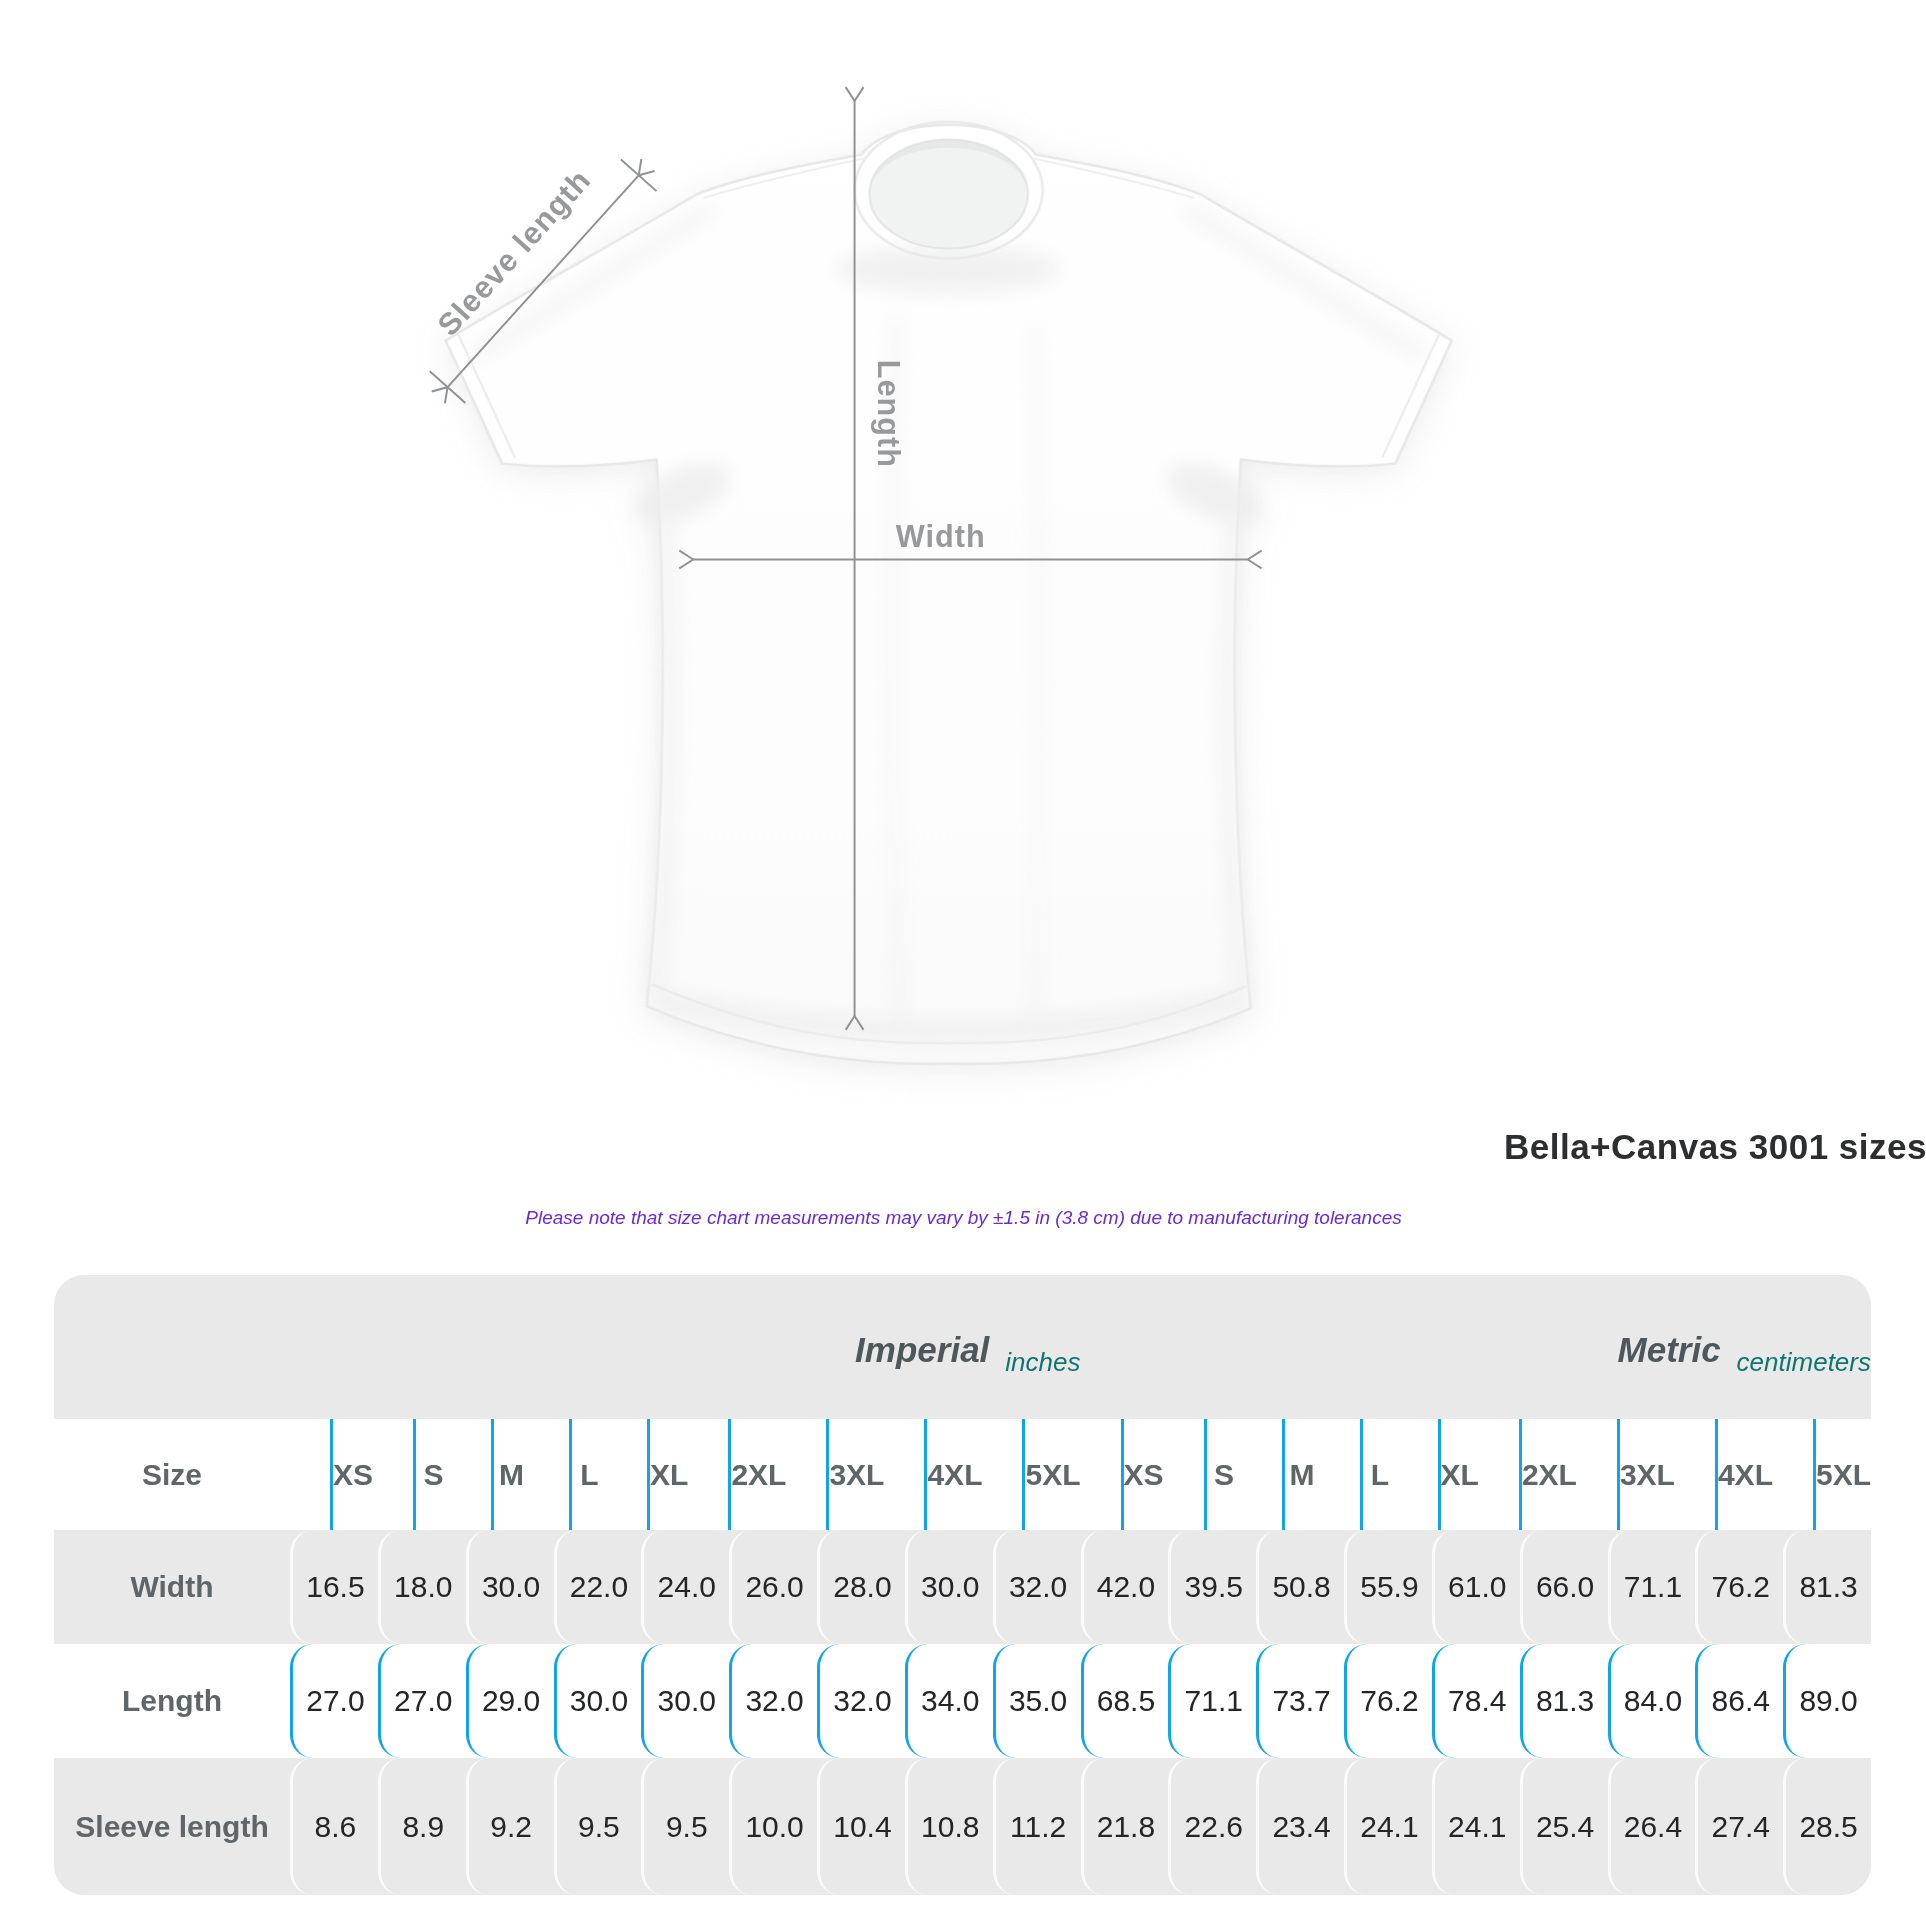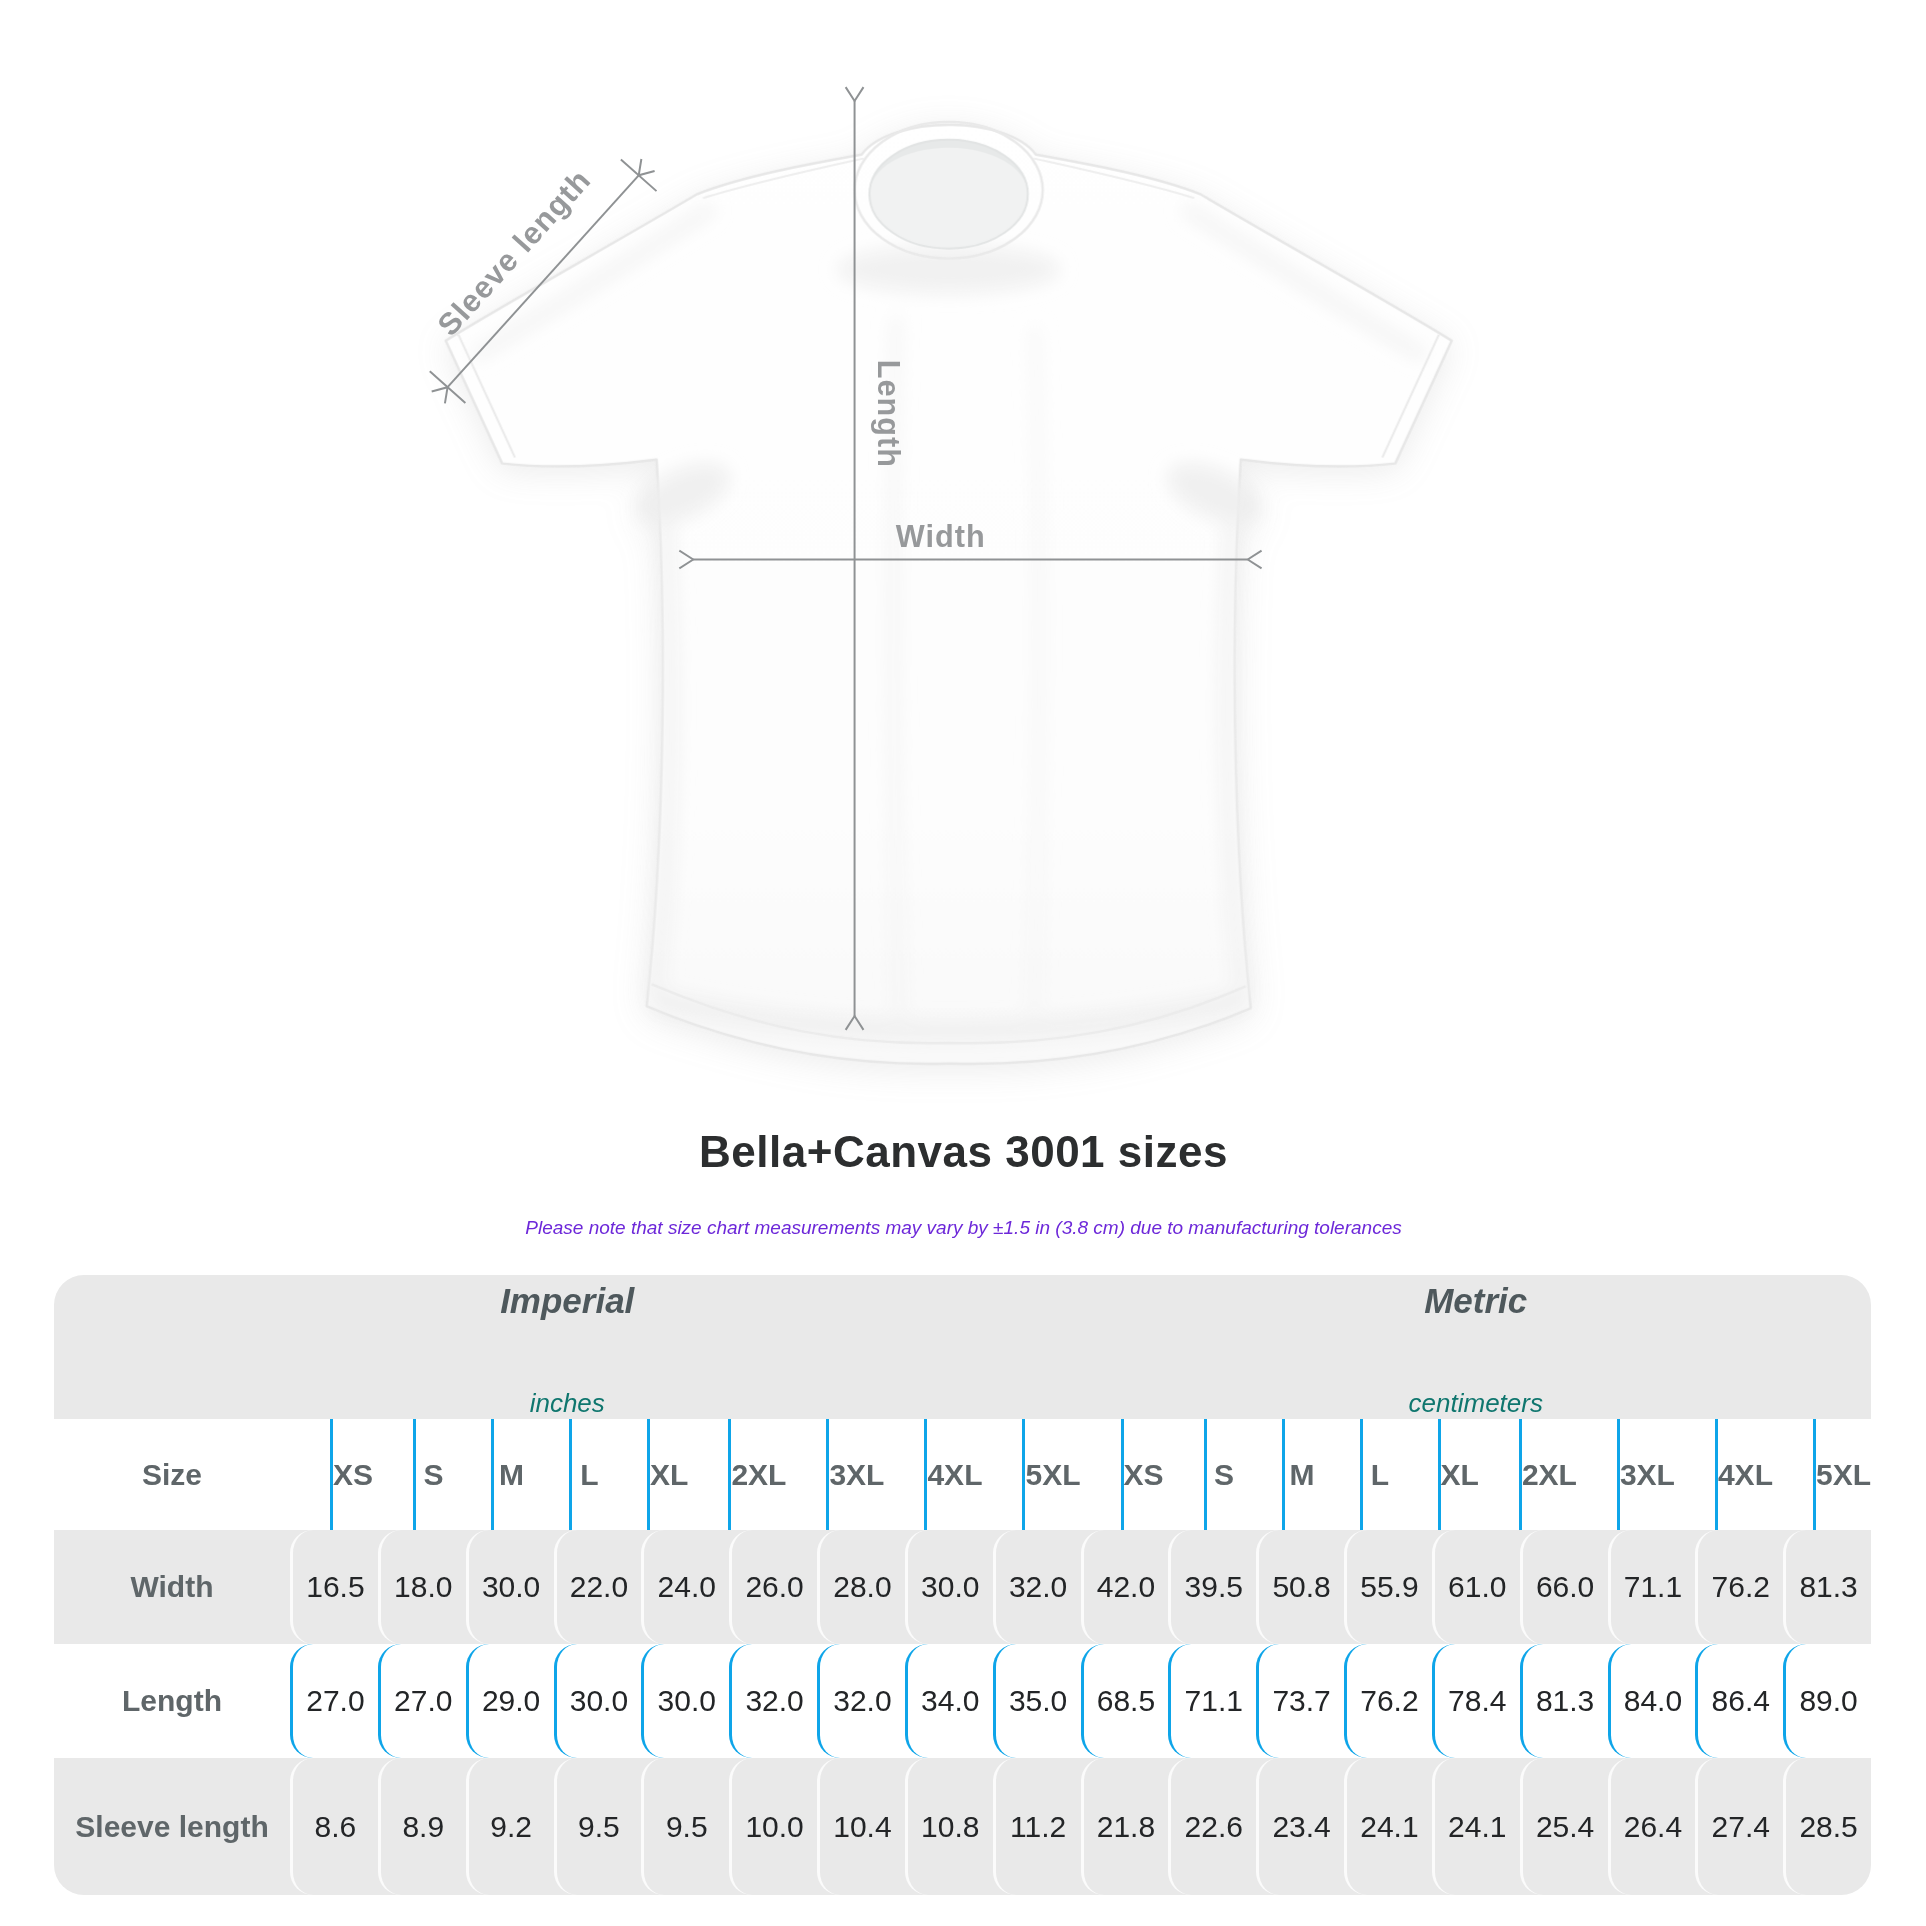--- a/index.html
+++ b/index.html
@@ -6,27 +6,27 @@
   html,body { background:#ffffff; }
   body { font-family:"Liberation Sans", sans-serif; }
   .page { position:relative; width:1927px; height:1927px; background:#fff; overflow:hidden; }
 
   
   .diagram { position:absolute; left:0; top:0; width:1927px; height:1119px; }
   .dim-label { font-weight:bold; font-size:31px; fill:#97999b; letter-spacing:1px; }
 
   
   .title-wrap { position:absolute; left:0; top:1127px; width:1927px; text-align:center; }
-  .title { font-size:44px; font-weight:bold; color:#2c2e2f; letter-spacing:0.5px; }
+  .title { font-size:35px; font-weight:bold; color:#2c2e2f; letter-spacing:0.5px;text-align:right; }
   .subtitle { margin-top:40px; font-size:19px; font-style:italic; color:#6d28d9; }
 
   
   .size-table { position:absolute; left:54px; top:1275px; width:1817px; border-radius:30px; overflow:hidden; background:#ffffff; }
   .band { display:grid; grid-template-columns:236px repeat(18, 1fr); height:144px; background:#e9e9e9; }
-  .band-cell { display:flex; flex-direction:column; align-items:center; justify-content:space-between; gap:16px; padding-top:6px; }
+  .band-cell { display:flex; flex-direction:row; align-items:center; justify-content:flex-end; gap:16px; padding-top:6px; }
   .band-cell.imperial { grid-column:1 / 11; }
   .band-cell.metric   { grid-column:11 / 20; }
   .band-label { font-size:35px; font-weight:bold; font-style:italic; color:#4e585c; }
   .band-sub   { font-size:26px; font-style:italic; color:#0f766e;margin-top:25px; }
 
   .trow { display:grid; grid-template-columns:236px repeat(18, 1fr); }
   .trow .cell { display:flex; align-items:center; justify-content:center; }
   .r-sizes { height:111px; background:#ffffff;gap:40px; }
   .r-data  { height:114px; }
   .r-last  { height:137px; }

